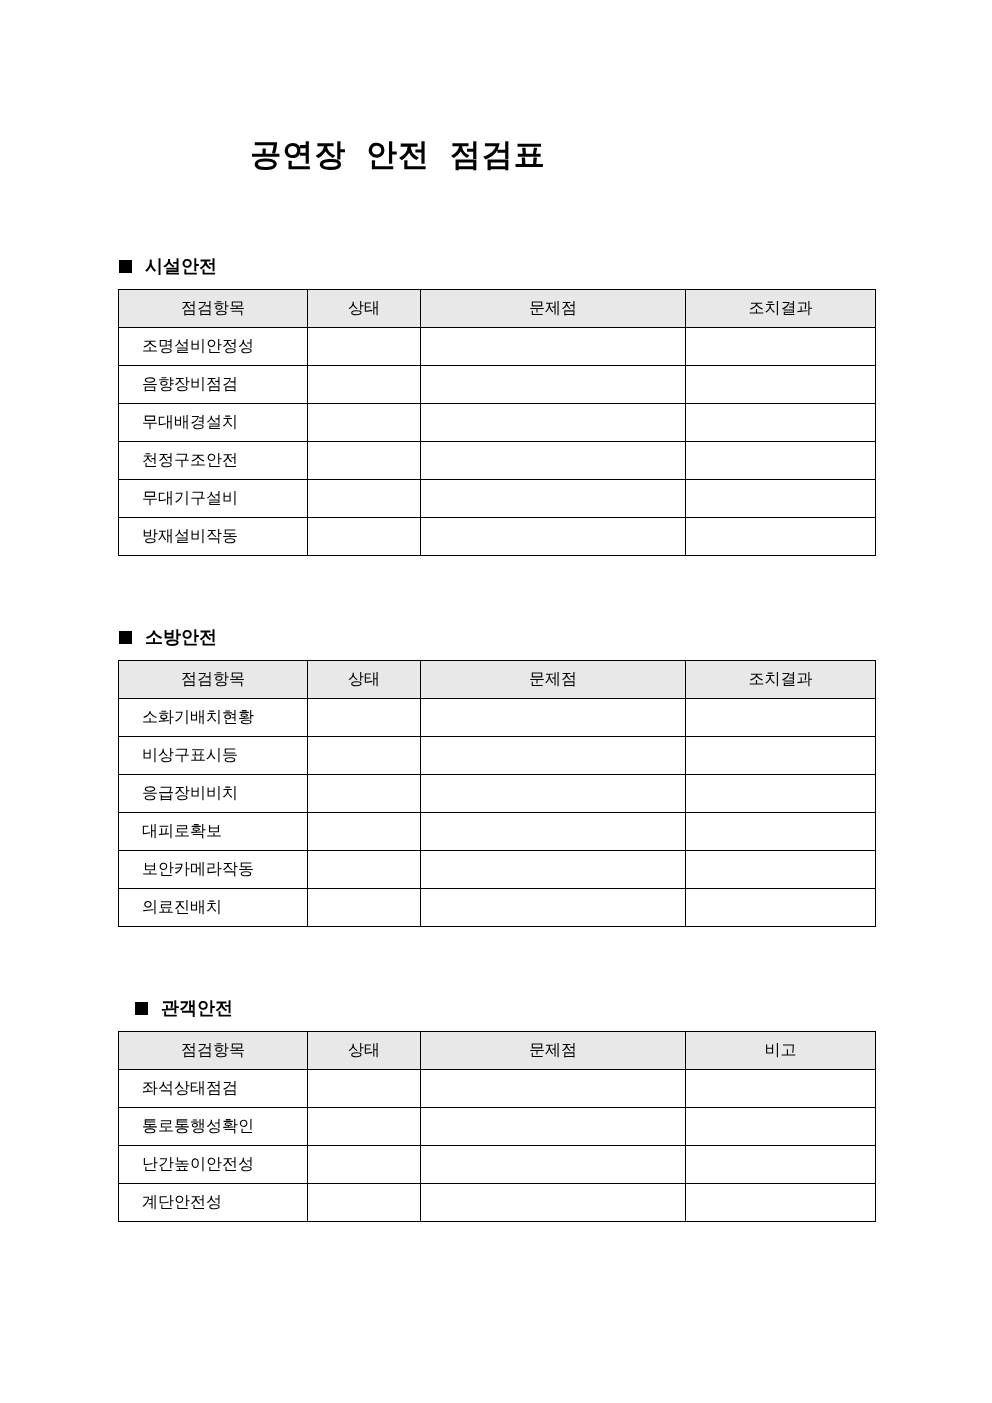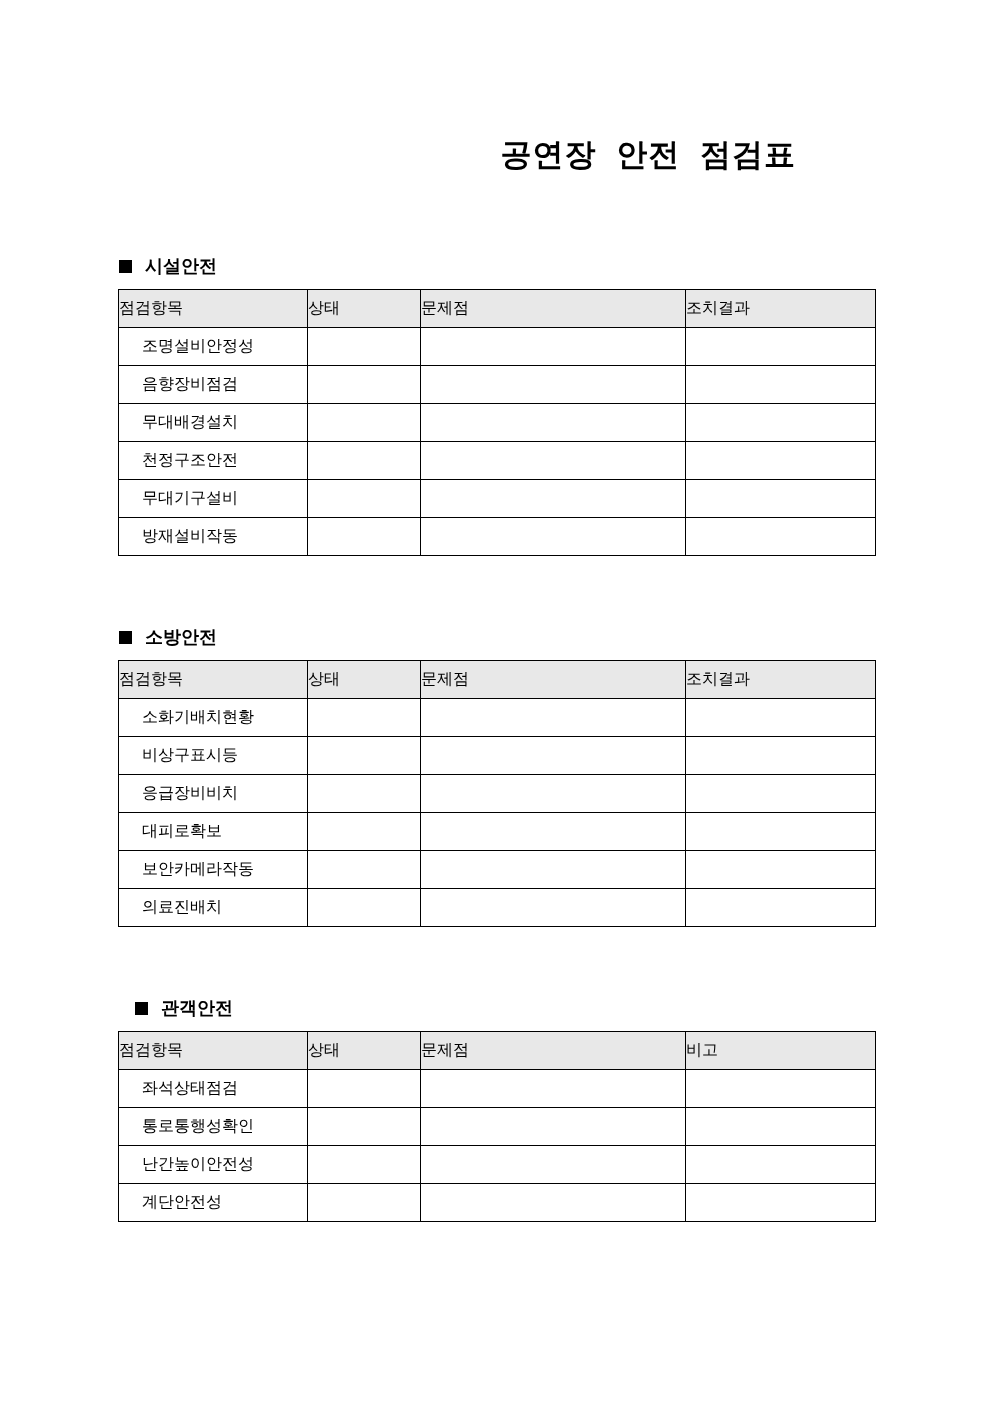--- a/index.html
+++ b/index.html
@@ -1,22 +1,22 @@
 <!DOCTYPE html>
 <html><head>
   <meta charset="utf-8">
   <style>
     html, body { margin: 0; padding: 0; background: #ffffff; }
     body { width: 992px; height: 1403px; position: relative; font-family: "DejaVu Sans", sans-serif; color: #000; }
-    .title { position: absolute; top: 134px; left: 0; width: 796px; text-align: right; font-size: 31px; font-weight: bold; letter-spacing: 1px; word-spacing: 8px; }
+    .title { position: absolute; top: 134px; left: 0; width: 796px; text-align: center; font-size: 31px; font-weight: bold; letter-spacing: 1px; word-spacing: 8px; }
     .section-heading { position: absolute; left: 119px; font-size: 18px; font-weight: bold; display: flex; align-items: center; }
     .section-heading .bullet { display: inline-block; width: 13px; height: 13px; background: #000; margin-right: 13px; }
     table.check { position: absolute; left: 118px; width: 757px; border-collapse: collapse; table-layout: fixed; }
     table.check th, table.check td { border: 1px solid #000; height: 37px; padding: 0; font-size: 16px; font-weight: normal; }
-    table.check th { background: #e8e8e8; text-align: left; }
+    table.check th { background: #e8e8e8; text-align: center; }
     table.check td.item { text-align: left; padding-left: 23px; }
     col.c1 { width: 189px; } col.c2 { width: 113px; } col.c3 { width: 265px; } col.c4 { width: 190px; }
   </style>
 </head>
 <body>
 
 <div class="title">공연장 안전 점검표</div>
 
 <div class="section-heading" style="top:254px;align-items:center;">
   <span class="bullet"></span>

